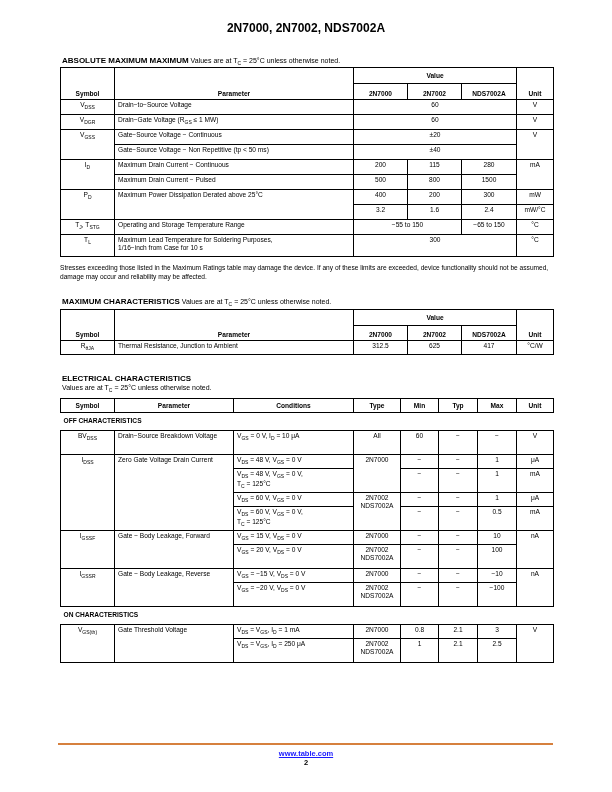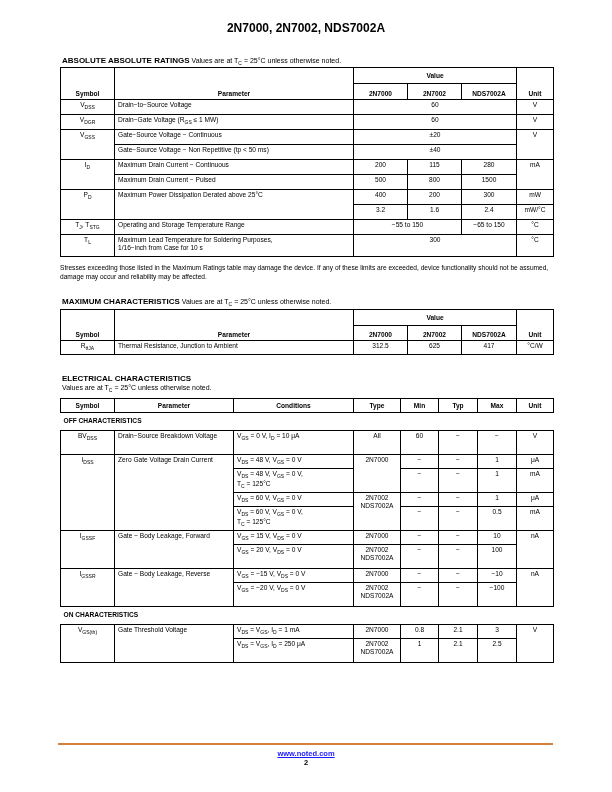--- a/index.html
+++ b/index.html
@@ -18,21 +18,21 @@
   .footer-rule { position: absolute; left: 58px; top: 743px; width: 495px; height: 2px; background: #d6803e; }
   .footer-link { position: absolute; top: 749px; left: 0; width: 612px; text-align: center; font-size: 7.5px; font-weight: bold; color: #1a1aff; text-decoration: underline; }
   .footer-page { position: absolute; top: 758px; left: 0; width: 612px; text-align: center; font-size: 7.5px; font-weight: bold; }
 </style>
 </head>
 <body>
 
 <div class="title">2N7000, 2N7002, NDS7002A</div>
 
 <div class="sec-head" style="top:56px;">
-  <b>ABSOLUTE ABSOLUTE RATINGS</b>
+  <b>ABSOLUTE MAXIMUM MAXIMUM</b>
   <span>Values are at T</span><span class="sub">C</span><span> = 25°C unless otherwise noted.</span>
 </div>
 
 <table style="top:67px; width:493px;">
   <colgroup>
       <col style="width:54px">
       <col style="width:239px">
       <col style="width:54px">
       <col style="width:54px">
       <col style="width:55px">
@@ -286,14 +286,14 @@
     <td>V<span class="sub">DS</span> = V<span class="sub">GS</span>, I<span class="sub">D</span> = 250 μA</td>
     <td class="c">2N7002<br>NDS7002A</td>
     <td class="c">1</td>
     <td class="c">2.1</td>
     <td class="c">2.5</td>
   </tr>
 </tbody>
   </table>
 
 <div class="footer-rule"></div>
-<div class="footer-link">www.noted.com</div>
+<div class="footer-link">www.table.com</div>
 <div class="footer-page">2</div>
 
 </body></html>

